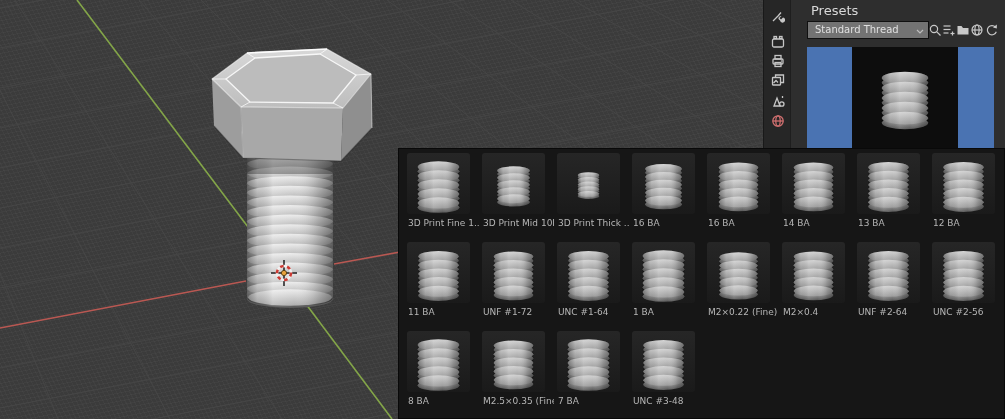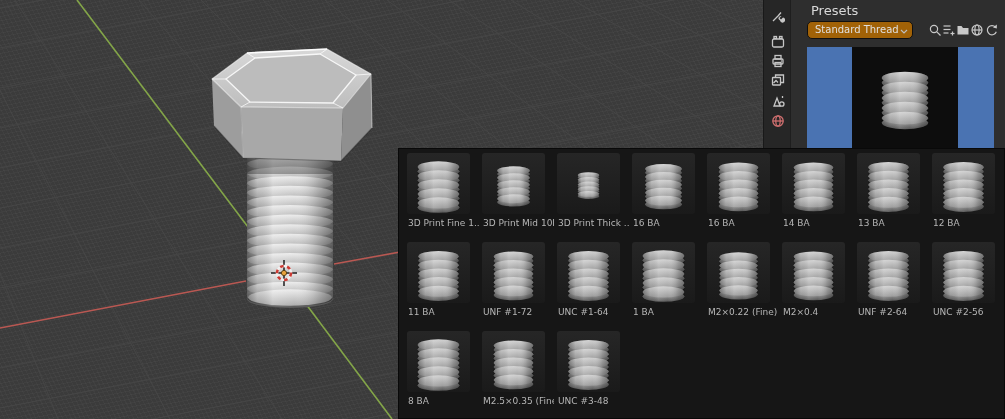--- a/index.html
+++ b/index.html
@@ -19,22 +19,22 @@
   .tabstrip{position:absolute;left:763px;top:0;width:27px;height:419px;background:#262626;
             border-left:1px solid #191919;}
   .tab{position:absolute;left:6px;width:16px;height:16px;display:flex;align-items:center;justify-content:center;}
   .tab svg{stroke:#c6c6c6;fill:none;stroke-width:1.3;}
   .tab.world svg{stroke:#cf6f6f;}
 
   
   .props{position:absolute;left:790px;top:0;width:215px;height:419px;background:#2e2e2e;
          border-left:1px solid #1e1e1e;}
   .props-title{position:absolute;left:20px;top:3px;font-size:13px;color:#d9d9d9;}
-  .dropdown{position:absolute;left:16px;top:21px;width:106px;height:18px;background:#a16207;
-            border:1px solid #101010;border-radius:5px;box-sizing:border-box;
+  .dropdown{position:absolute;left:16px;top:21px;width:122px;height:18px;background:#737373;
+            border:1px solid #101010;border-radius:0;box-sizing:border-box;
             font-size:10px;color:#e0e0e0;line-height:16px;padding:0 16px 0 7px;
             white-space:nowrap;overflow:hidden;}
   .dd-chev{position:absolute;right:4px;top:7px;}
   .ibtn{position:absolute;top:22px;width:15px;height:16px;display:flex;align-items:center;justify-content:center;}
   .ibtn svg{stroke:#c9c9c9;fill:none;stroke-width:1.2;}
   .preview{position:absolute;left:16px;top:47px;width:187px;height:101px;background:#4a73b2;overflow:hidden;}
   .preview-img{position:absolute;left:45px;top:0;width:106px;height:101px;background:#0d0d0d;
                display:flex;justify-content:center;}
   .preview-img svg{margin-top:12px;}
 
@@ -485,20 +485,28 @@
     <div class="cell">
       <div class="thumb">
         <svg width="63" height="68" viewBox="0 0 64 72" style="transform: scale(0.95);">
           <use href="#cyl"></use>
         </svg>
       </div>
       <div class="cl">M2.5×0.35 (Fine)</div>
     </div>
 
 
+    <div class="cell">
+      <div class="thumb">
+        <svg width="63" height="68" viewBox="0 0 64 72" style="transform: scale(1);">
+          <use href="#cyl"></use>
+        </svg>
+      </div>
+      <div class="cl">7 BA</div>
+    </div>
 
 
     <div class="cell">
       <div class="thumb">
         <svg width="63" height="68" viewBox="0 0 64 72" style="transform: scale(0.97);">
           <use href="#cyl"></use>
         </svg>
       </div>
       <div class="cl">UNC #3-48</div>
     </div>

